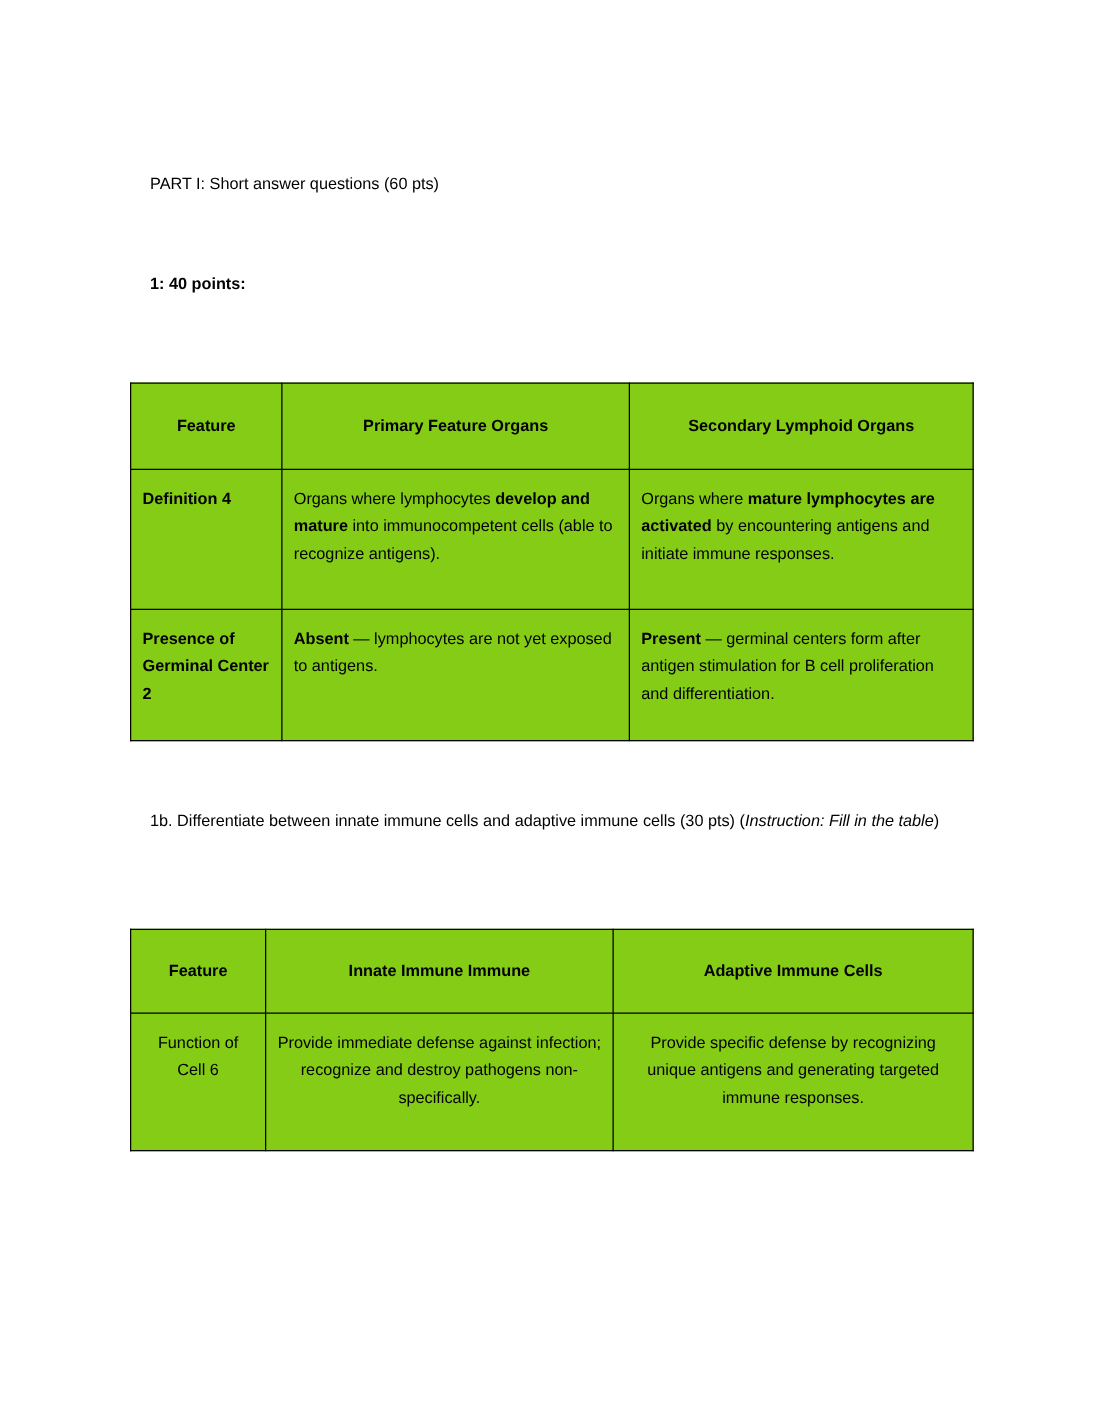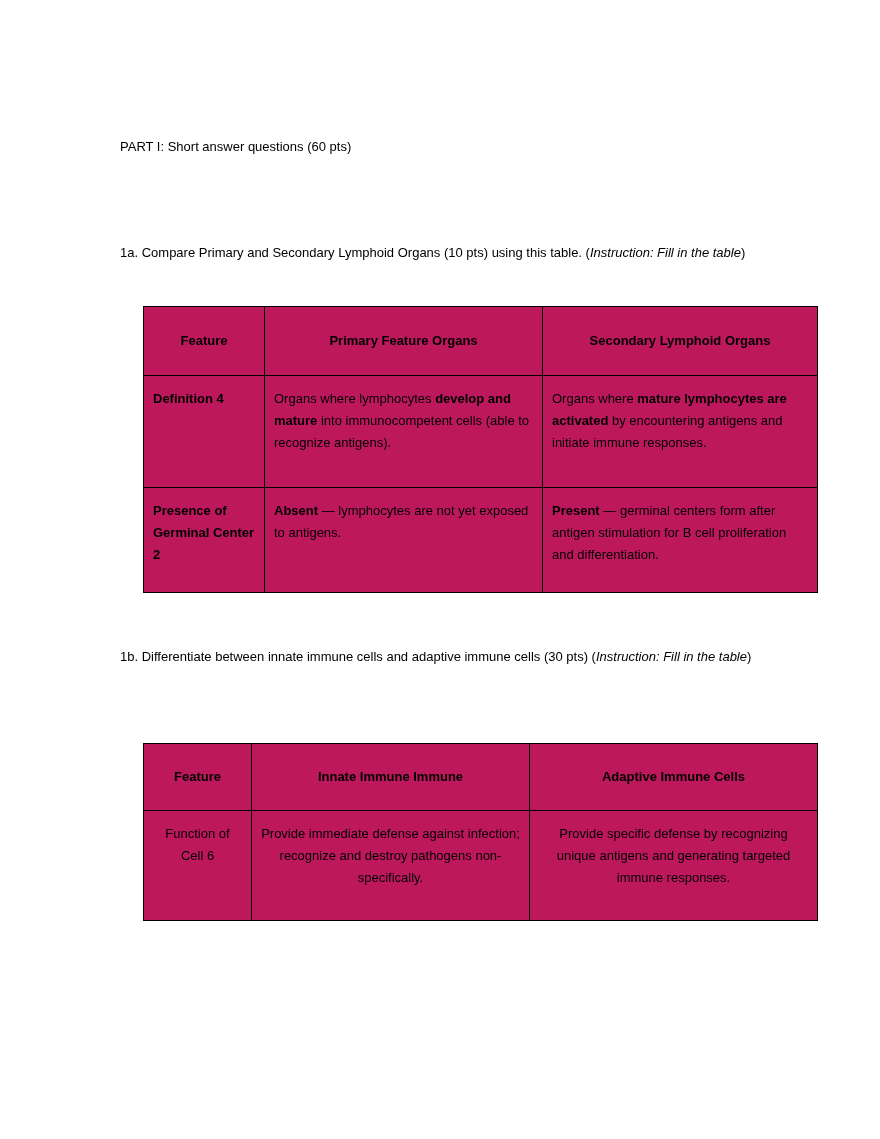--- a/index.html
+++ b/index.html
@@ -45,22 +45,21 @@
   }
   .gap-1  { height: 26px; }
   .gap-2  { height: 26px; }
   .gap-3  { height: 26px; }
 
   
   table.doc-table {
     border-collapse: collapse;
     table-layout: fixed;
     width: 674px;
-    background: #be185d;
-    margin-left: 39px;
+    background: #84cc16;
   }
   table.doc-table td,
   table.doc-table th {
     border: 1.6px solid #000000;
     vertical-align: top;
     padding: 12px 9px 12px 9px;
     font-size: 13px;
     line-height: 22px;
     font-weight: normal;
     color: #000;
@@ -106,24 +105,24 @@
 </head>
 <body>
 
 <div class="page">
   <div class="content">
 
     <p class="para">PART I: Short answer questions (60 pts)</p>
 
     <div class="gap-1"></div>
 
+    <p class="para bold">1: 40 points:</p>
 
     <div class="gap-2"></div>
 
-    <p class="para"><span>1a. Compare Primary and Secondary Lymphoid Organs (10 pts) using this table. (</span><span class="ital">Instruction: Fill in the table</span><span>)</span></p>
 
     <div class="gap-3"></div>
 
     <table id="table-1" class="doc-table">
       <colgroup>
         <col class="col-feature">
         <col class="col-primary">
         <col class="col-secondary">
       </colgroup>
       <thead>

